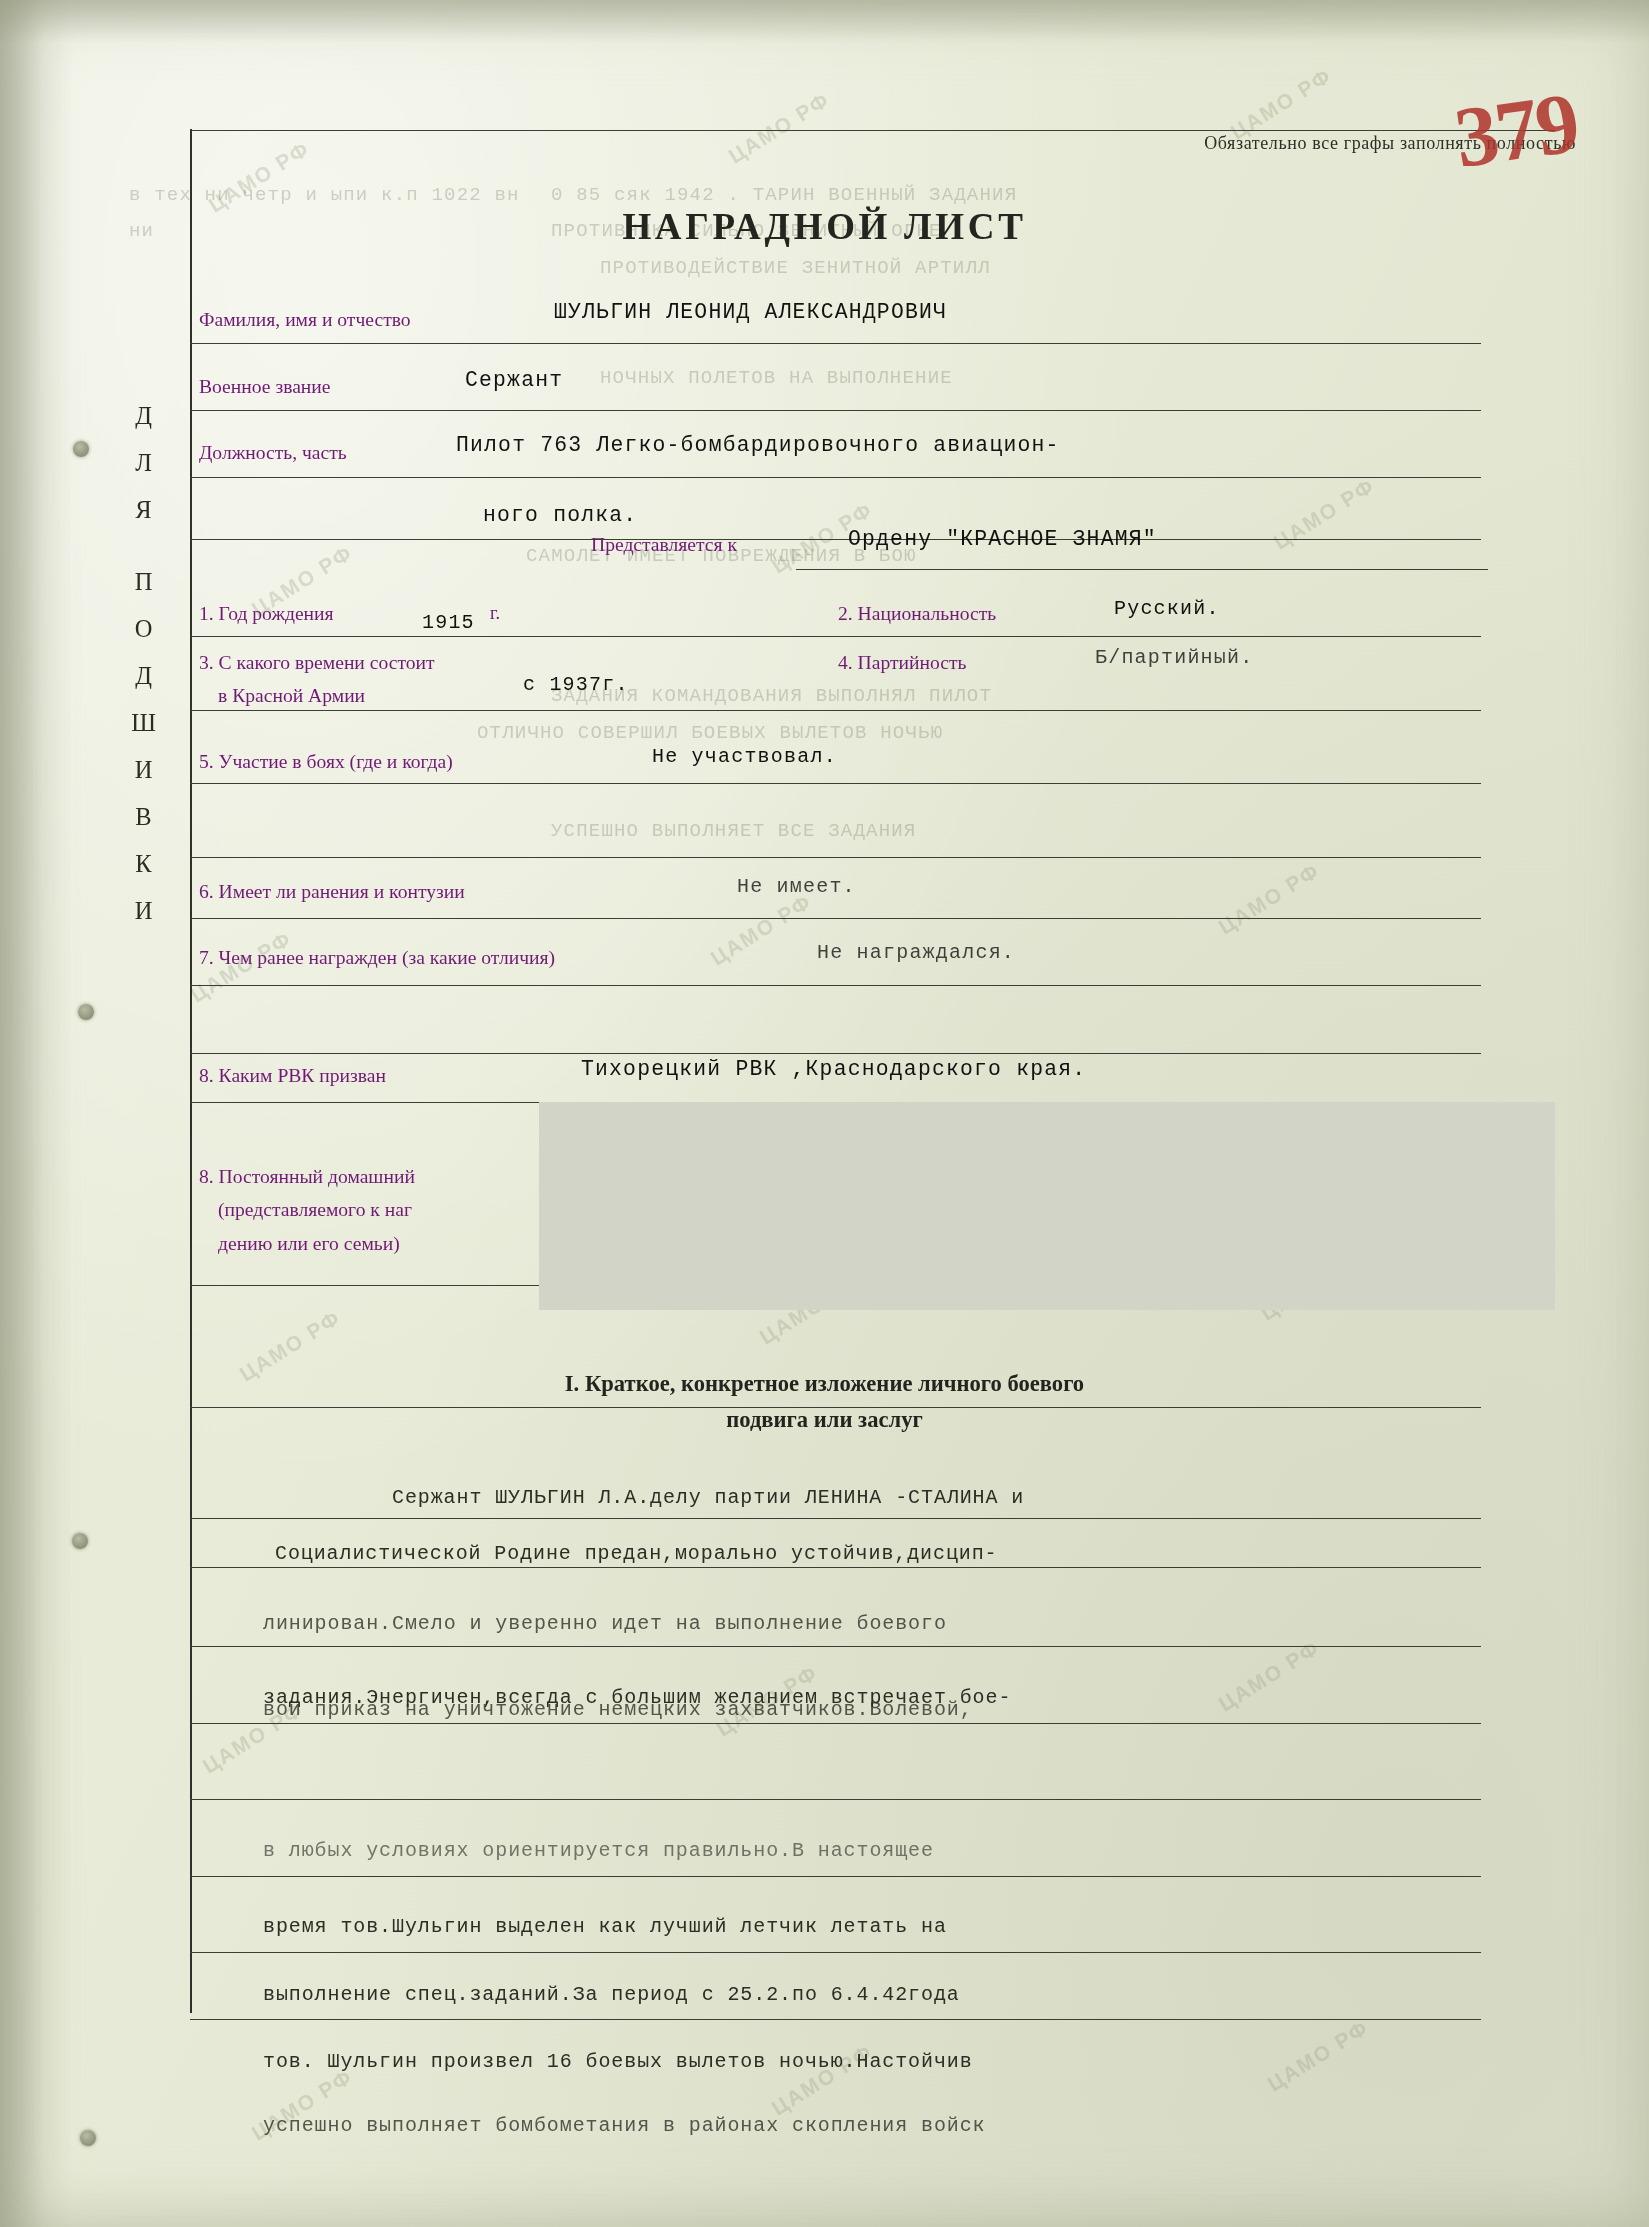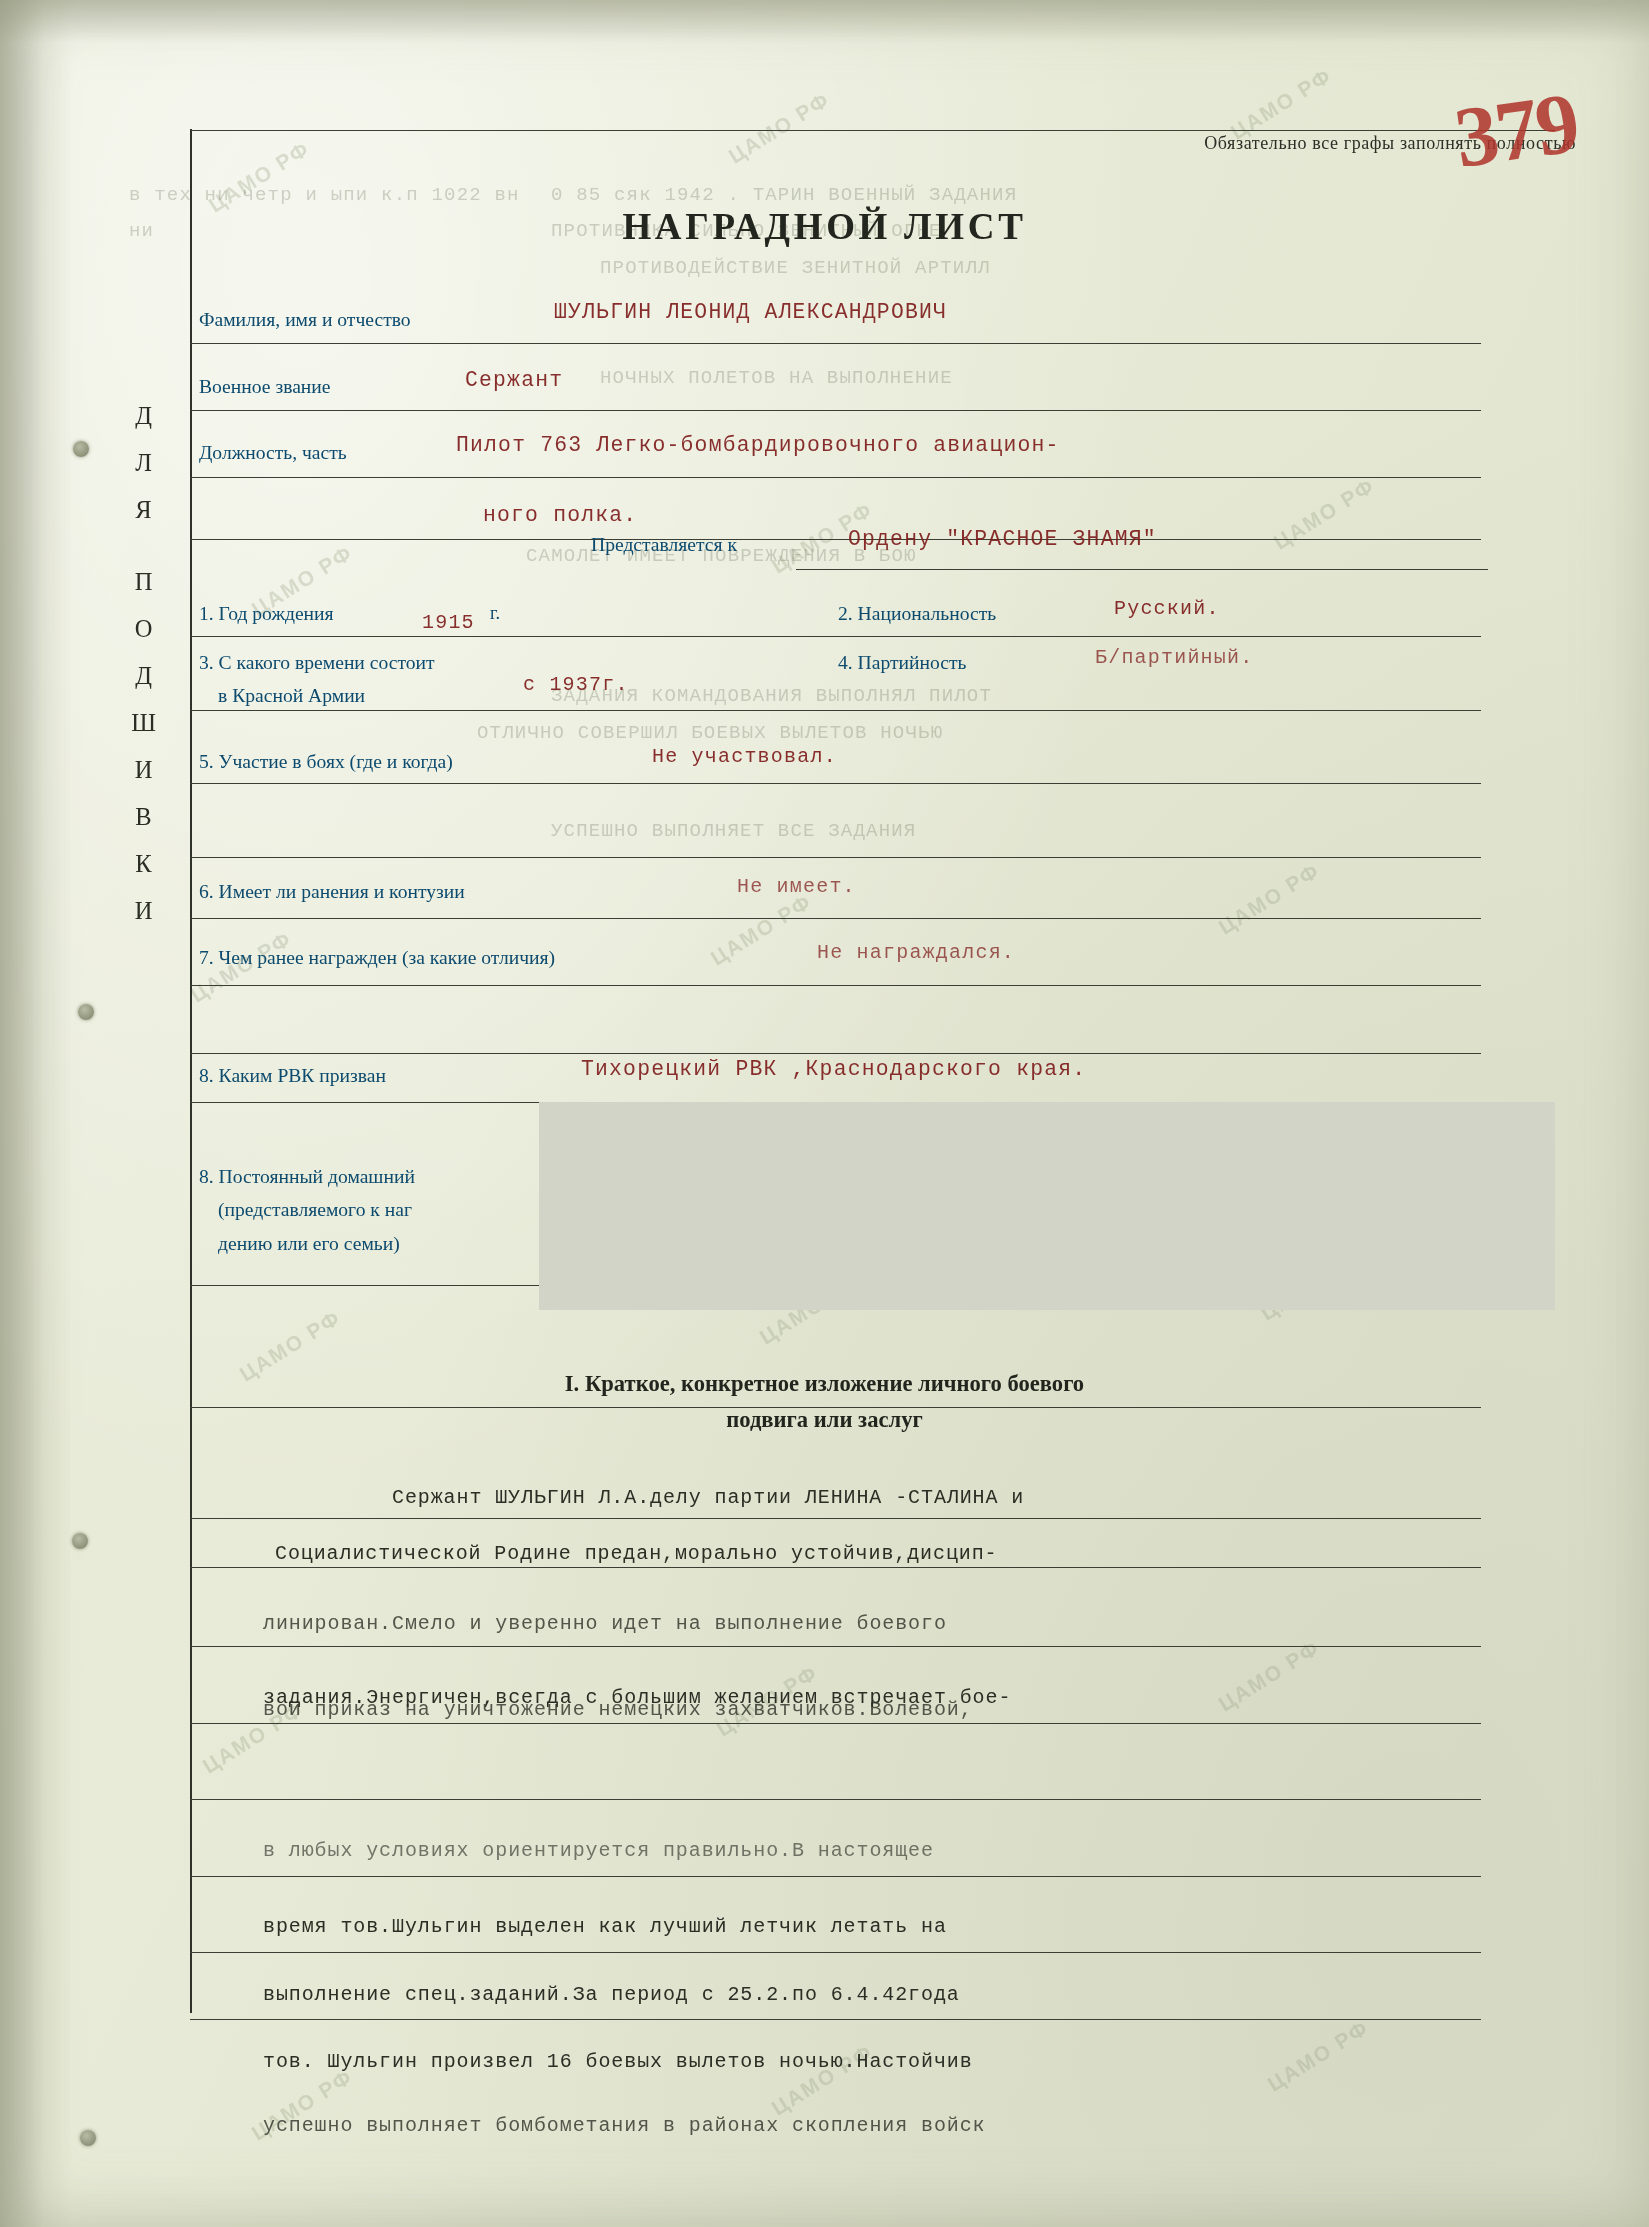--- a/index.html
+++ b/index.html
@@ -123,31 +123,31 @@
     font-weight: bold;
     font-size: 37px;
     letter-spacing: 3.7px;
     color: #23261e;
   }
   
   .plabel {
     position: absolute;
     font-family: "Liberation Serif", serif;
     font-size: 19.6px;
-    color: #0c4a6e;
+    color: #701a75;
     white-space: nowrap;
   }
   .plabel.small { font-size: 18.4px; }
   
   .tw {
     position: absolute;
     font-family: "Liberation Mono", monospace;
     font-size: 20px;
     letter-spacing: 1.2px;
-    color: #7f1d1d;
+    color: #000000;
     white-space: nowrap;
     opacity: 0.92;
   }
   .tw.light { opacity: 0.72; }
   .tw.big { font-size: 21.4px; }
 
   .section-title {
     position: absolute;
     left: 0; right: 0;
     text-align: center;

